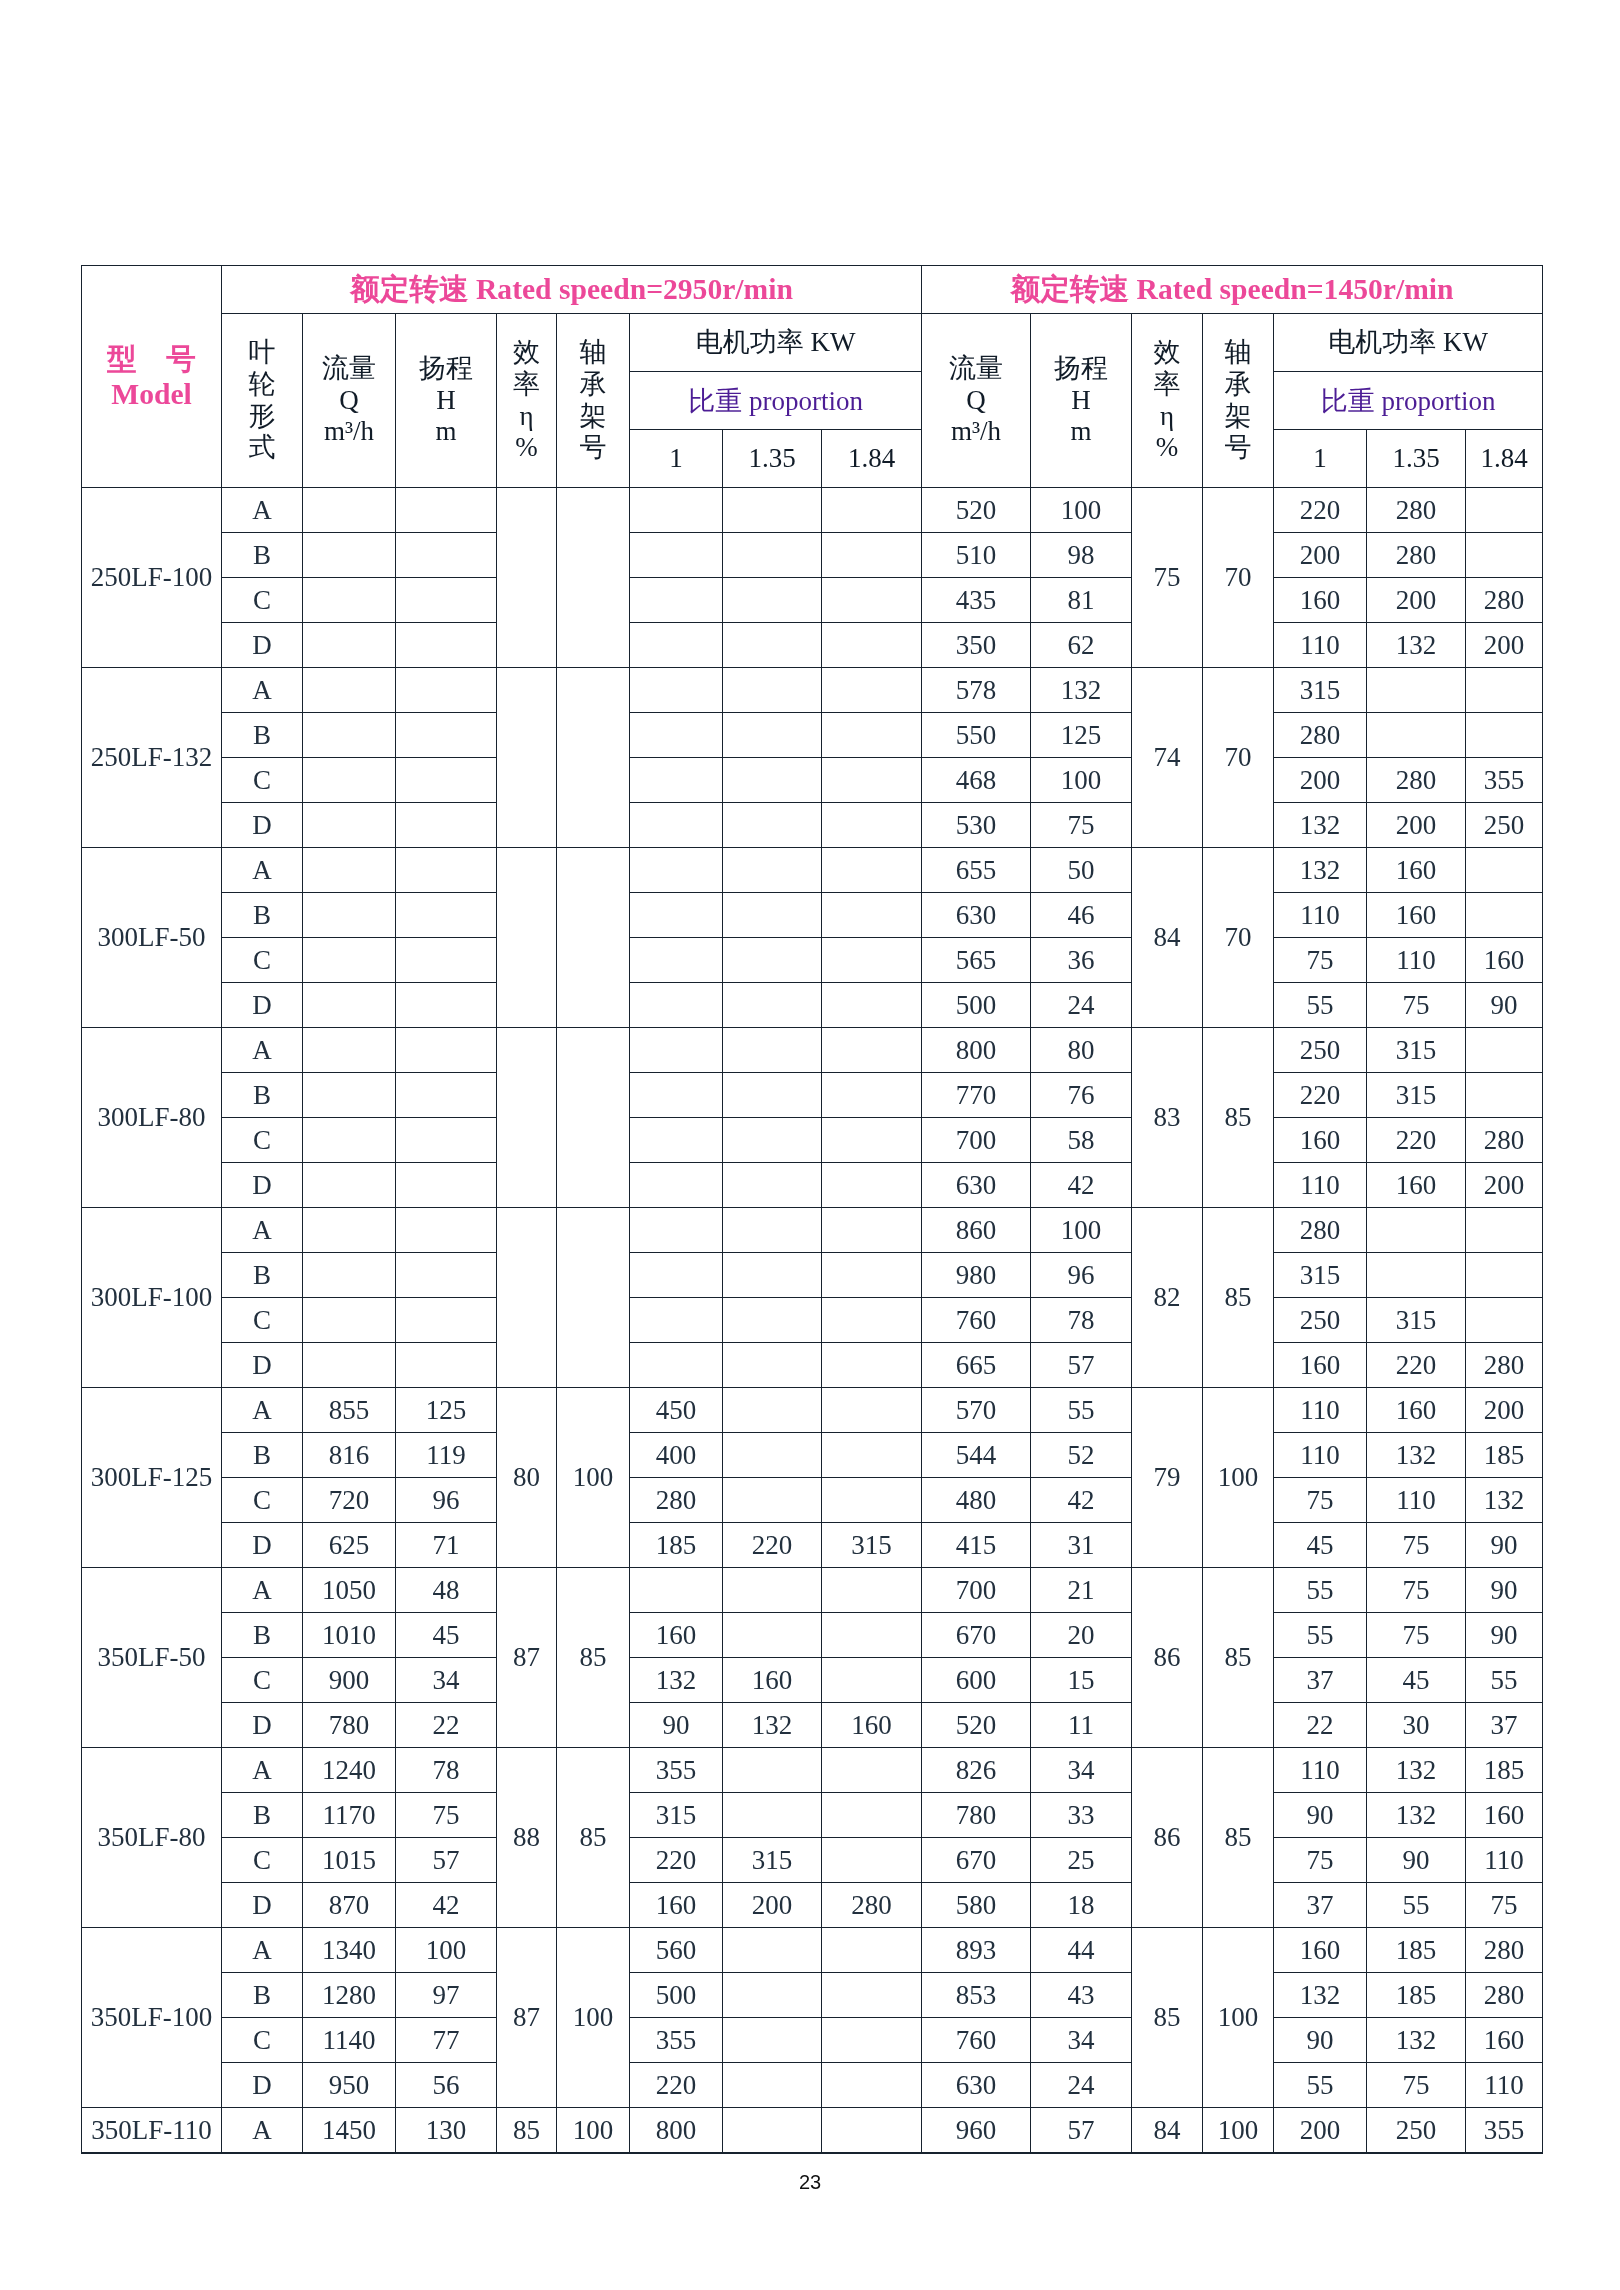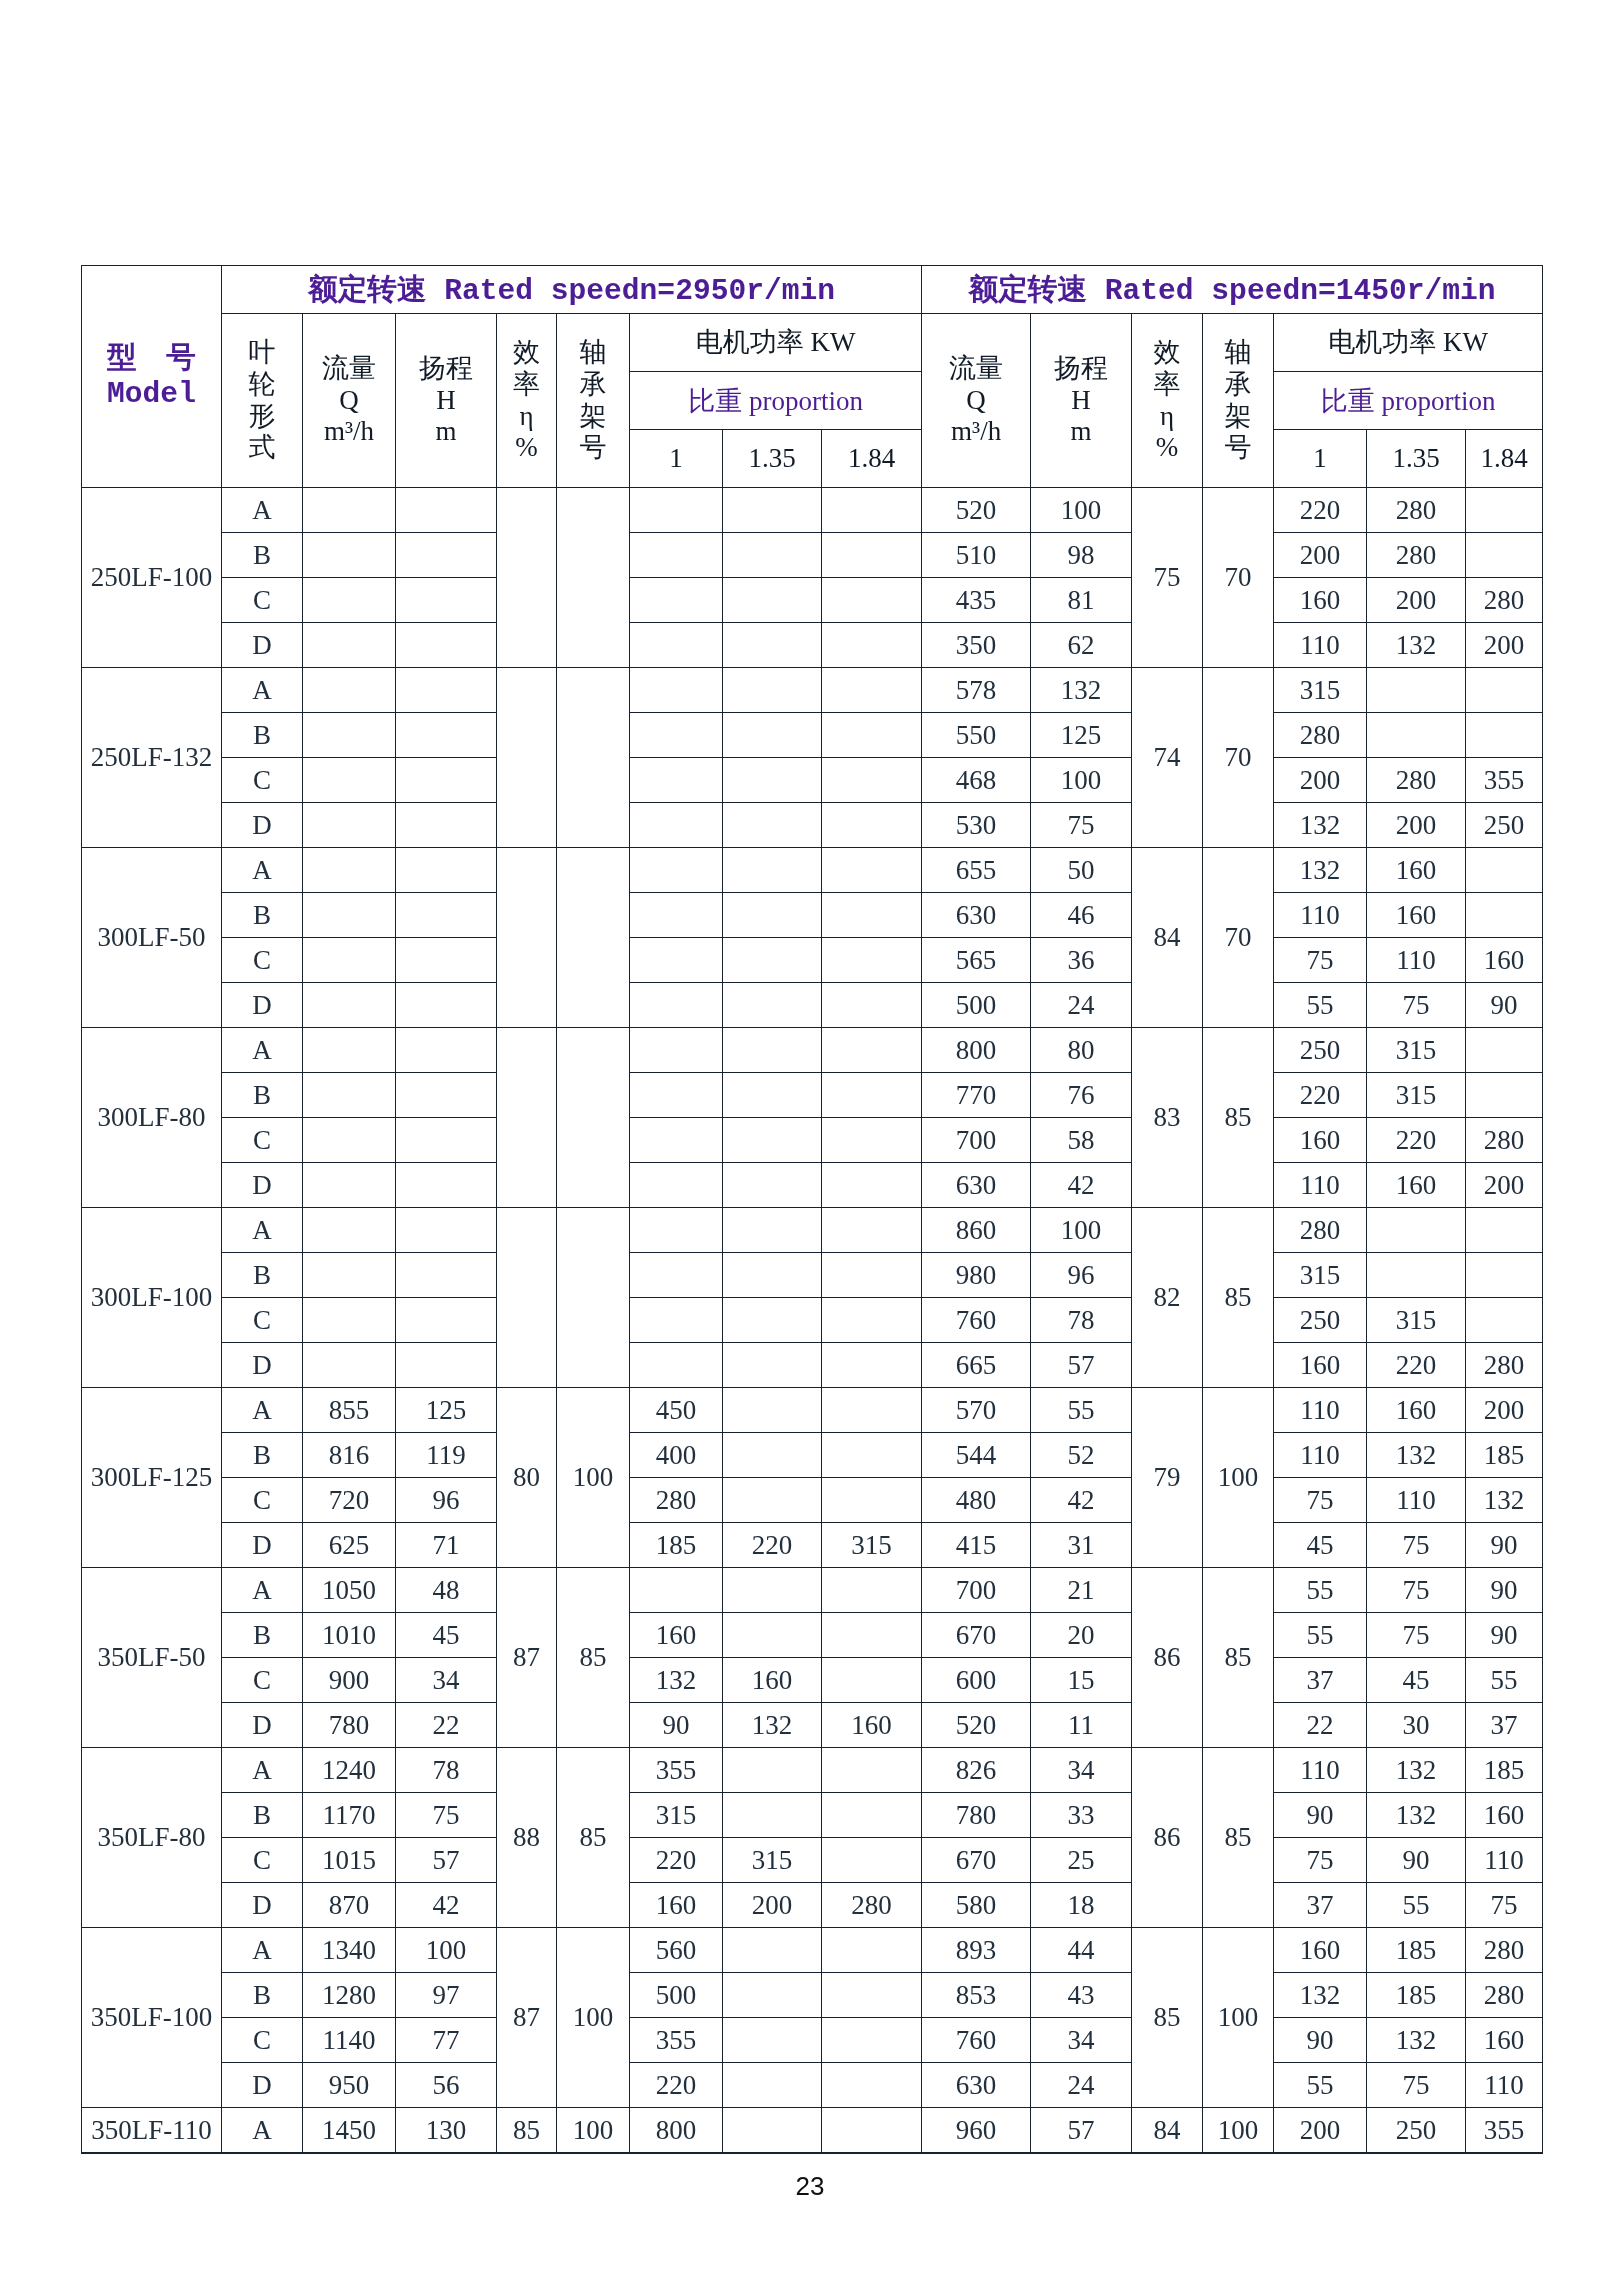--- a/index.html
+++ b/index.html
@@ -2,33 +2,33 @@
 <html style="font-size:14.3px"><head>
 <meta charset="utf-8">
 <style>
   html,body{margin:0;padding:0;background:#ffffff;}
   #page{position:relative;width:1620px;height:2291px;background:#ffffff;
         font-family:"Liberation Serif","DejaVu Serif",serif;}
   #spec-table{position:absolute;left:81px;top:265px;width:1460px;
         border-collapse:collapse;table-layout:fixed;color:#22303e;}
   #spec-table th,#spec-table td{border:1.8px solid #17222e;padding:0;margin:0;
         text-align:center;vertical-align:middle;overflow:hidden;background:#fff;}
-  .r-title th{height:47px;font-size:29.6px;font-weight:bold;color:#4c1d95;font-family:Liberation Mono, monospace;}
+  .r-title th{height:47px;font-size:29.6px;font-weight:bold;color:#ec4899;}
   .colhead{font-size:27px;font-weight:normal;line-height:1.18;white-space:pre-line;color:#111c28;}
   .r-sub1 th{height:57px;}
   .r-sub2 th{height:57px;font-size:27px;font-weight:normal;color:#4c1d95;}
   .r-sub3 th{height:57px;font-size:27px;font-weight:normal;color:#111c28;}
   #spec-table tbody td{font-size:27px;height:44px;line-height:1;}
   tr.blue td{background:#a2cdf2;}
   tr.white td{background:#ffffff;}
   tr.group-start td{border-top-width:2.7px;}
   #spec-table tbody tr:last-child td{border-bottom-width:2.7px;}
   td.sm{font-size:21.5px;}
   #page-number{position:absolute;left:0;top:2171px;width:1620px;text-align:center;
-        font-family:"Liberation Sans","DejaVu Sans",sans-serif;font-size:26px;color:#111;}
+        font-family:"Liberation Sans","DejaVu Sans",sans-serif;font-size:20px;color:#111;}
 </style>
 </head>
 <body>
 
 <div id="page">
   <table id="spec-table">
     <colgroup>
       <col style="width:140px">
         <col style="width:81px">
       <col style="width:93px">

